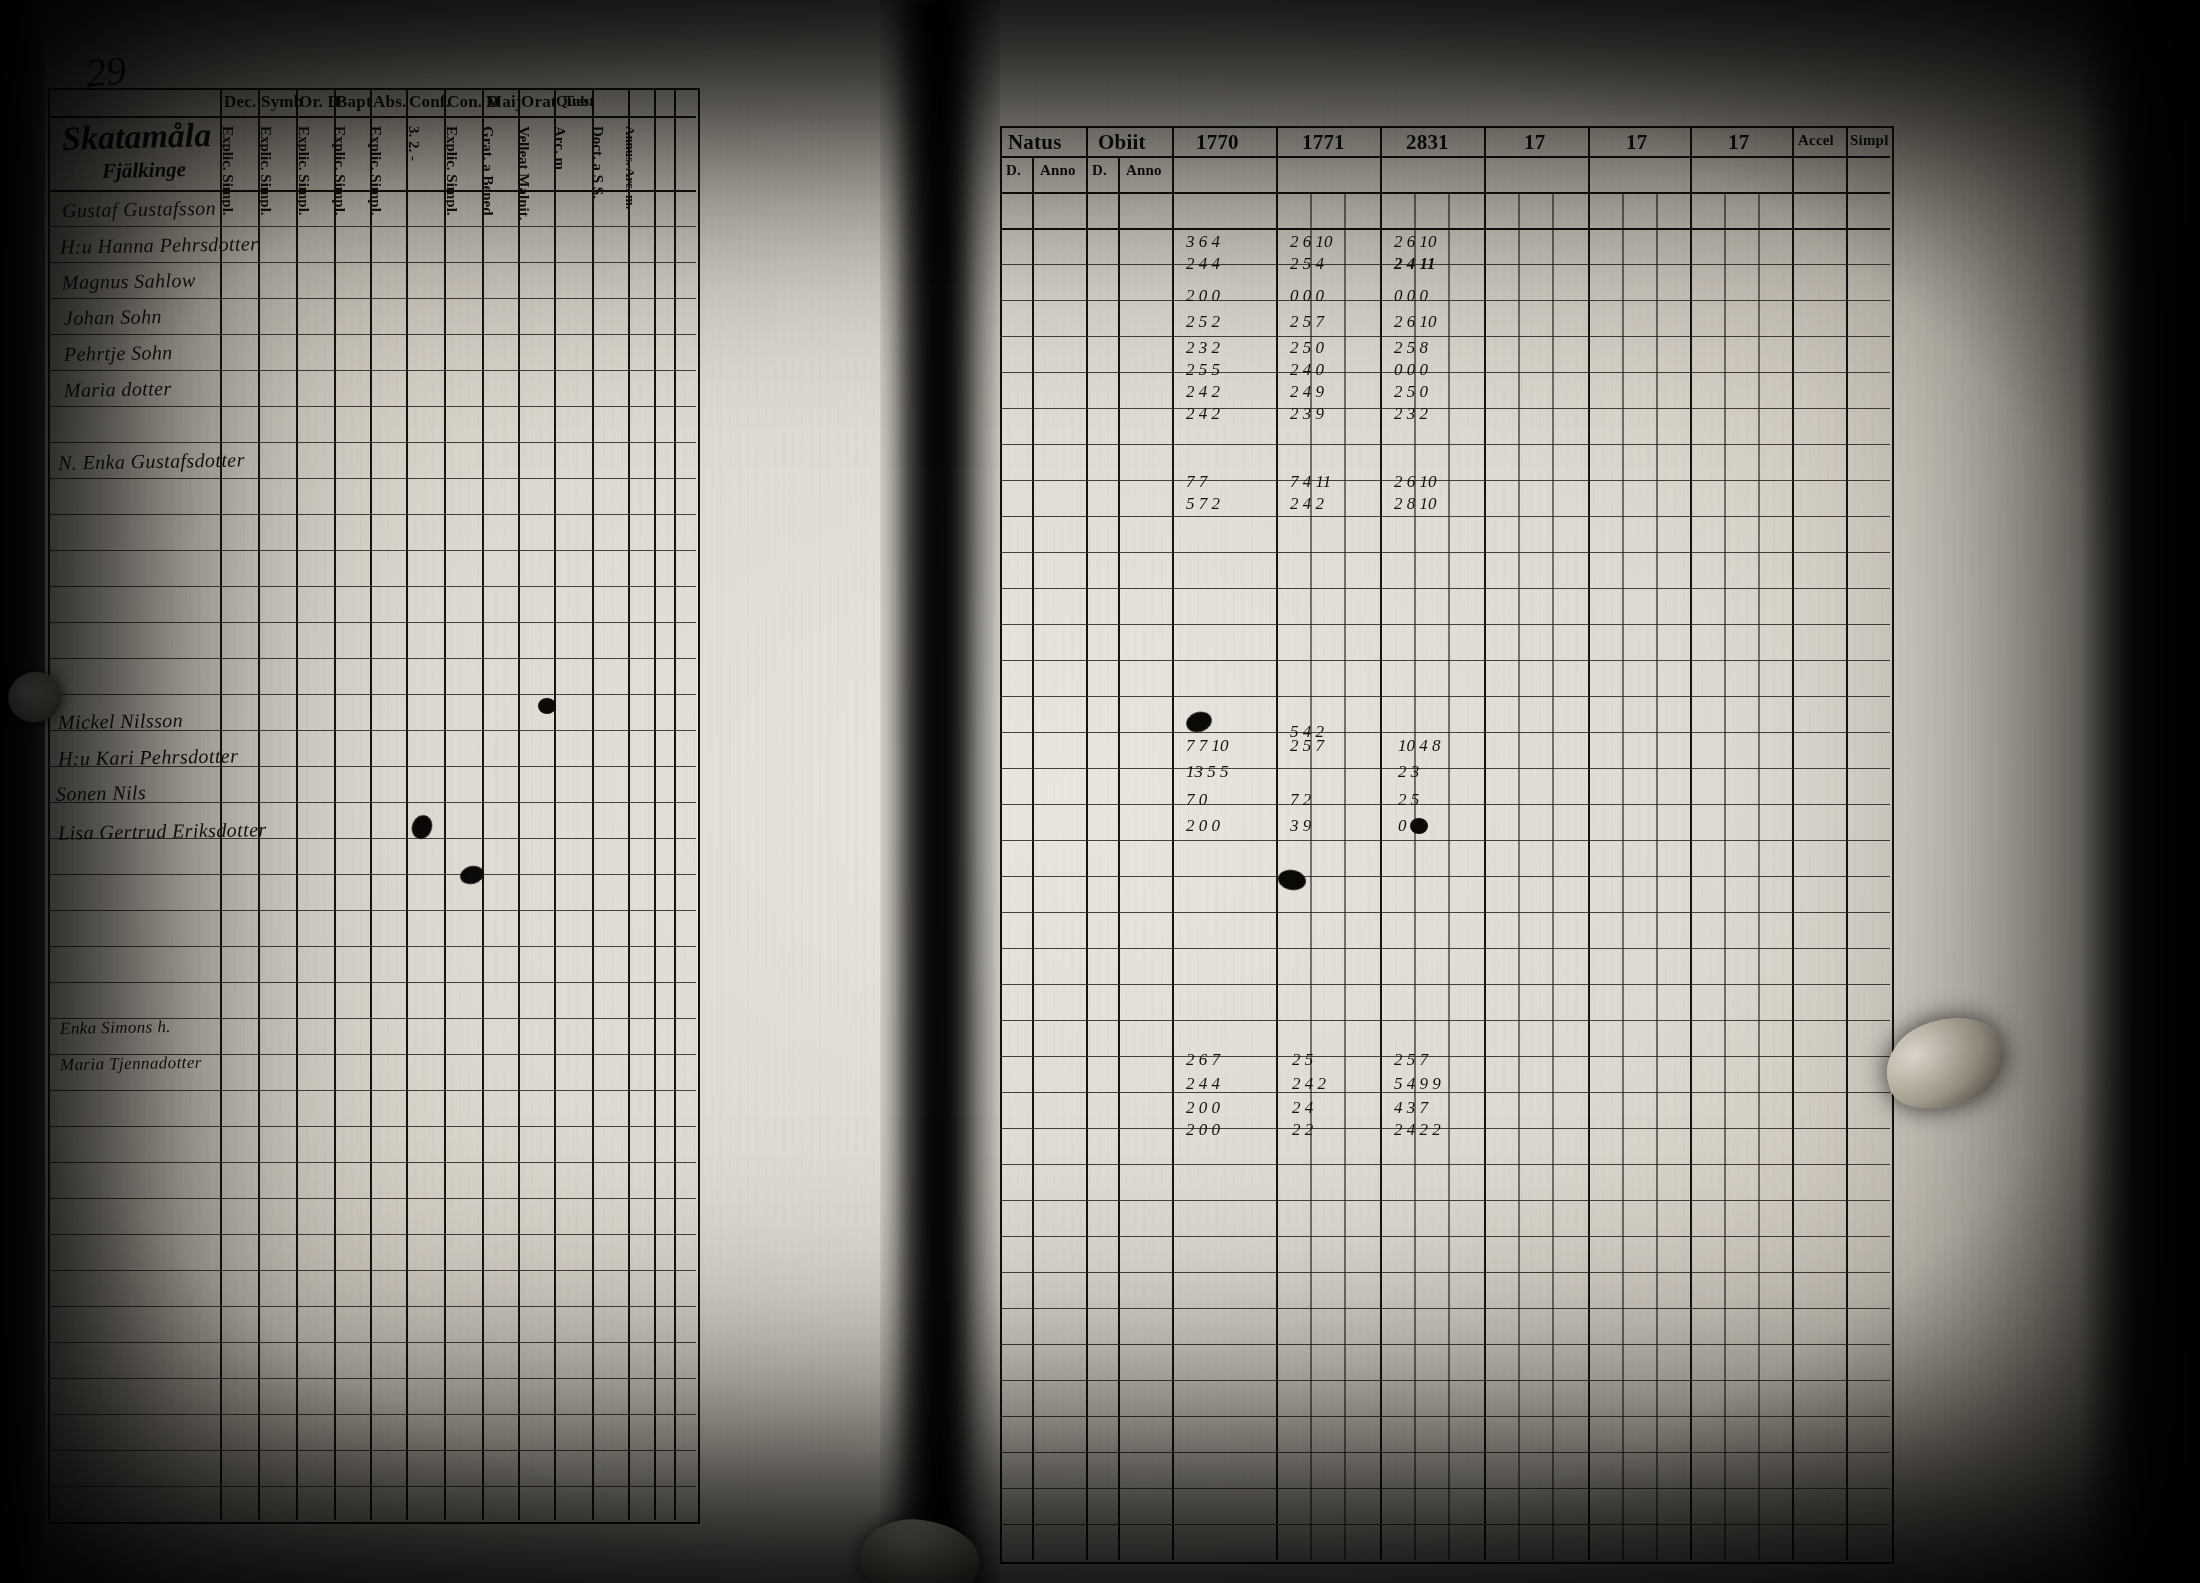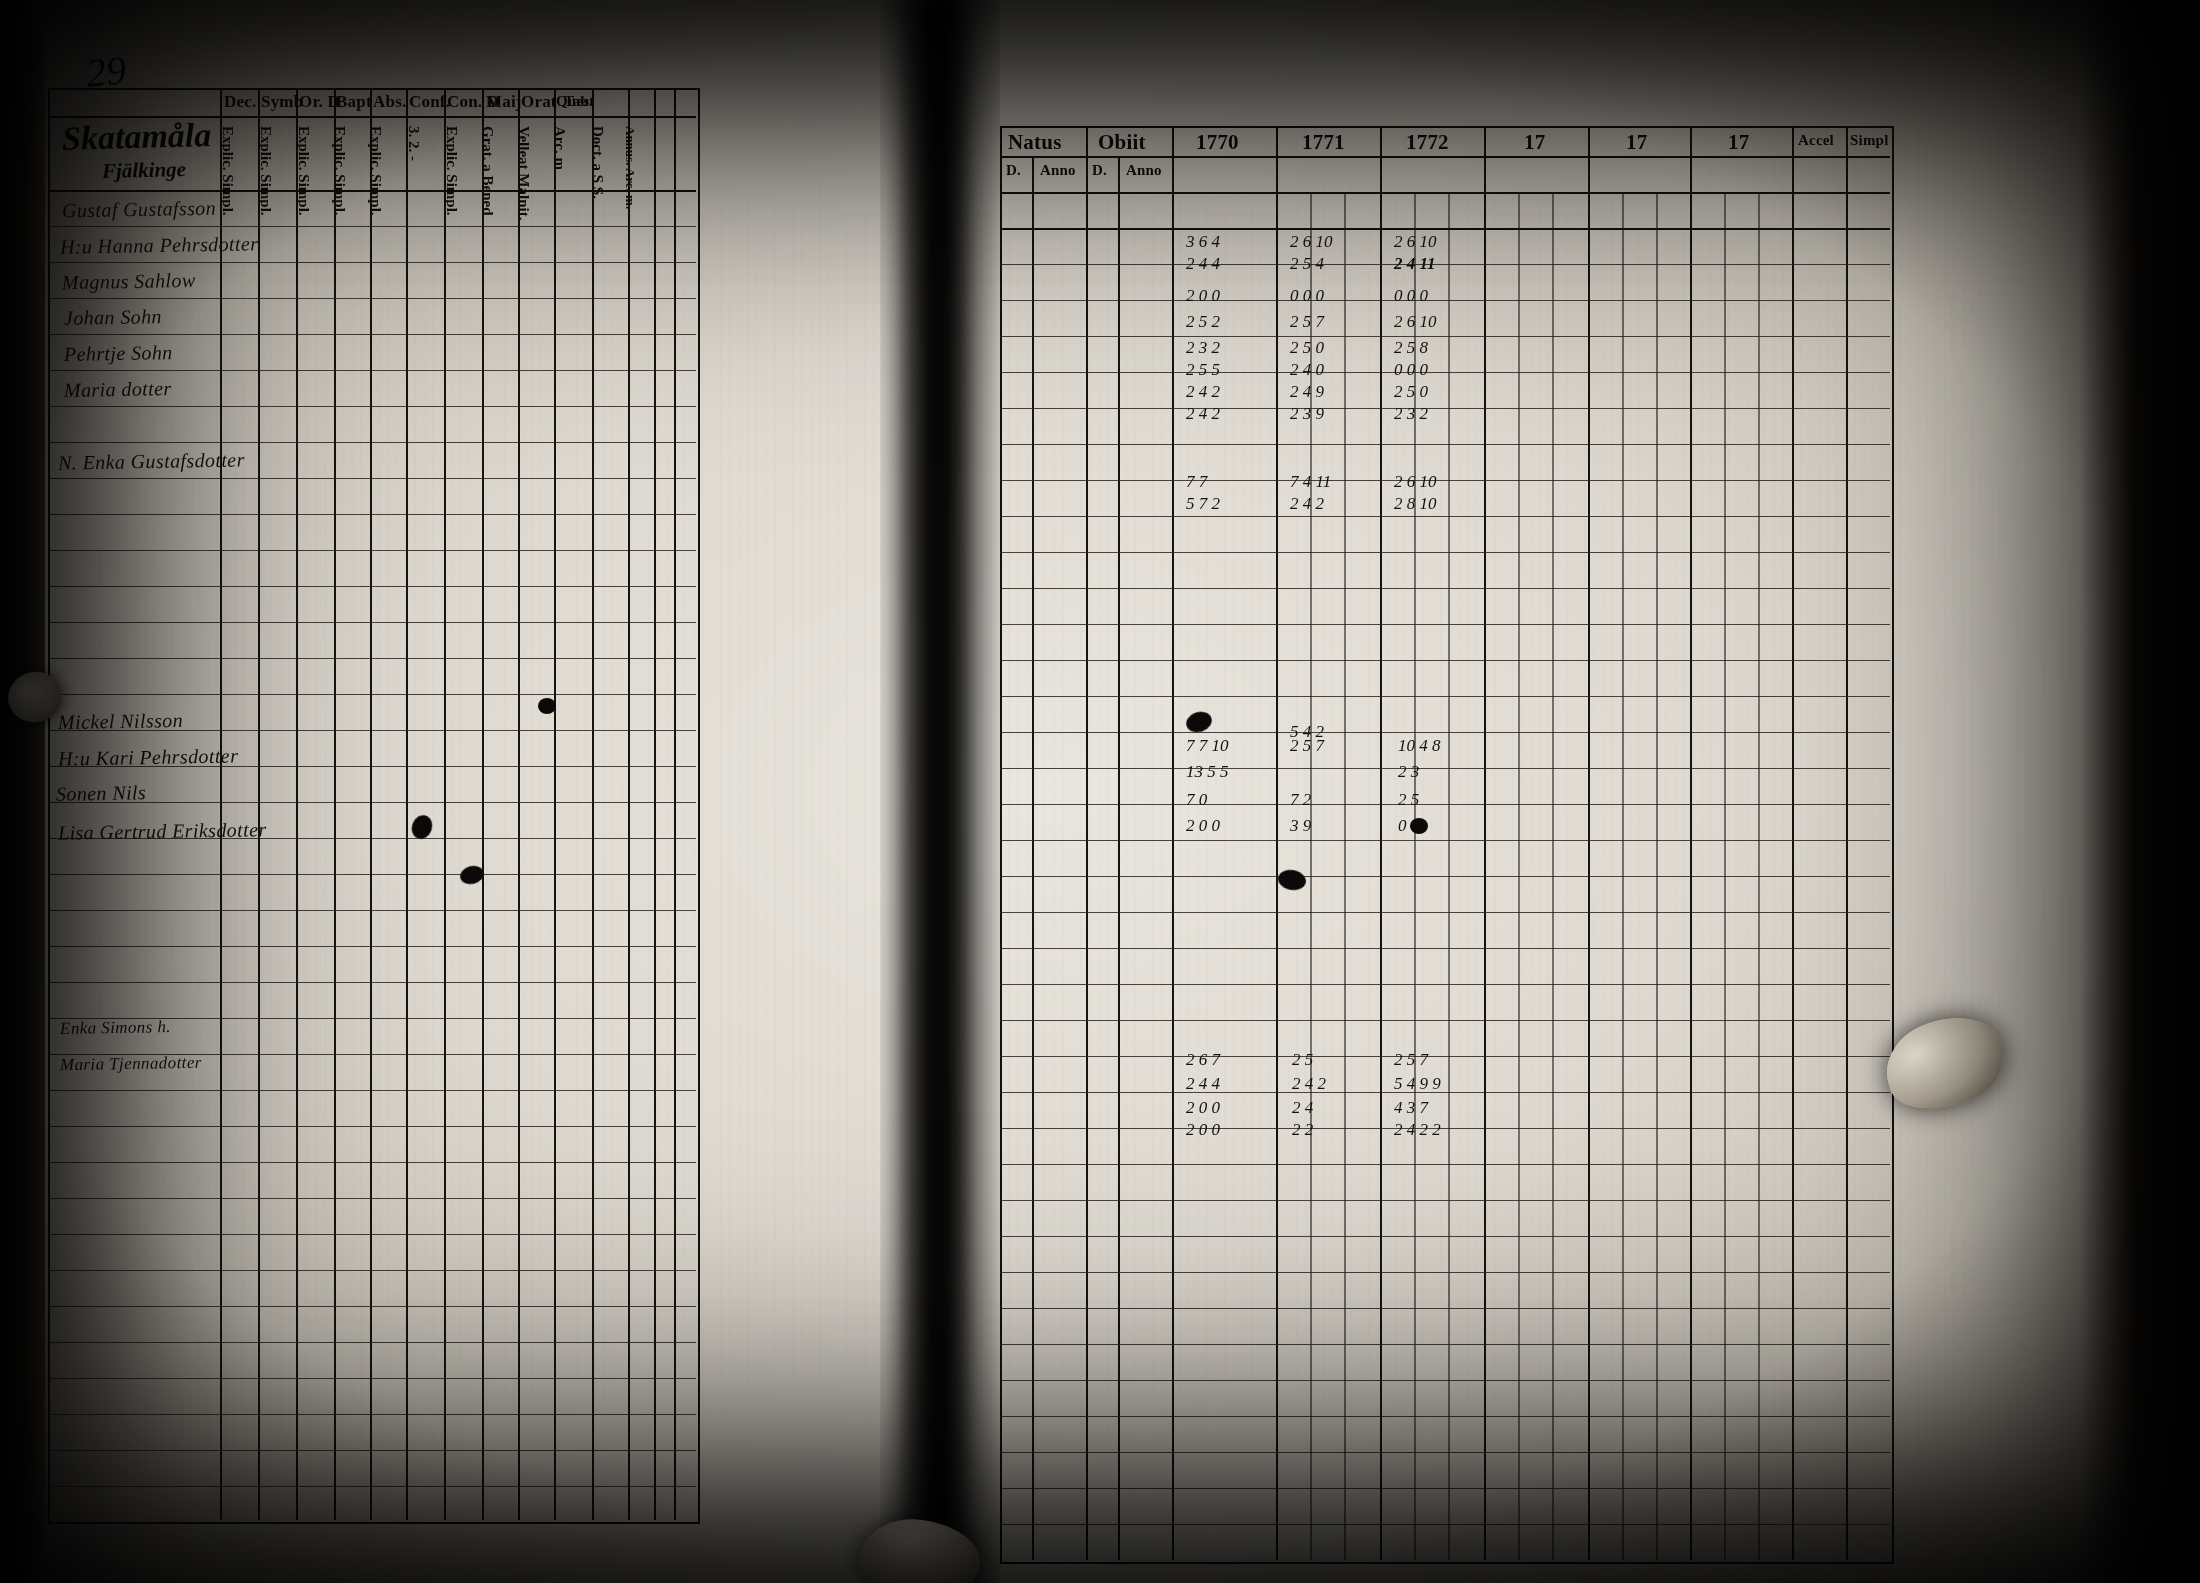--- a/index.html
+++ b/index.html
@@ -206,21 +206,21 @@
     <div class="vline" style="left:562px;top:132px;height:1368px;opacity:.55;"></div>
     <div class="vline" style="left:632px;top:132px;height:1368px;opacity:.55;"></div>
     <div class="vline" style="left:666px;top:132px;height:1368px;opacity:.55;"></div>
     <div class="vline" style="left:734px;top:132px;height:1368px;opacity:.55;"></div>
     <div class="vline" style="left:768px;top:132px;height:1368px;opacity:.55;"></div>
 
     <div class="hdr" style="left:18px;top:70px;font-size:21px;">Natus</div>
     <div class="hdr" style="left:108px;top:70px;font-size:21px;">Obiit</div>
     <div class="hdr" style="left:206px;top:70px;font-size:21px;">1770</div>
     <div class="hdr" style="left:312px;top:70px;font-size:21px;">1771</div>
-    <div class="hdr" style="left:416px;top:70px;font-size:21px;">1772</div>
+    <div class="hdr" style="left:416px;top:70px;font-size:21px;">2831</div>
     <div class="hdr" style="left:534px;top:70px;font-size:21px;">17</div>
     <div class="hdr" style="left:636px;top:70px;font-size:21px;">17</div>
     <div class="hdr" style="left:738px;top:70px;font-size:21px;">17</div>
     <div class="hdr small" style="left:808px;top:72px;">Accel</div>
     <div class="hdr small" style="left:860px;top:72px;">Simpl</div>
 
     <div class="hdr small" style="left:16px;top:102px;">D.</div>
     <div class="hdr small" style="left:50px;top:102px;">Anno</div>
     <div class="hdr small" style="left:102px;top:102px;">D.</div>
     <div class="hdr small" style="left:136px;top:102px;">Anno</div>

